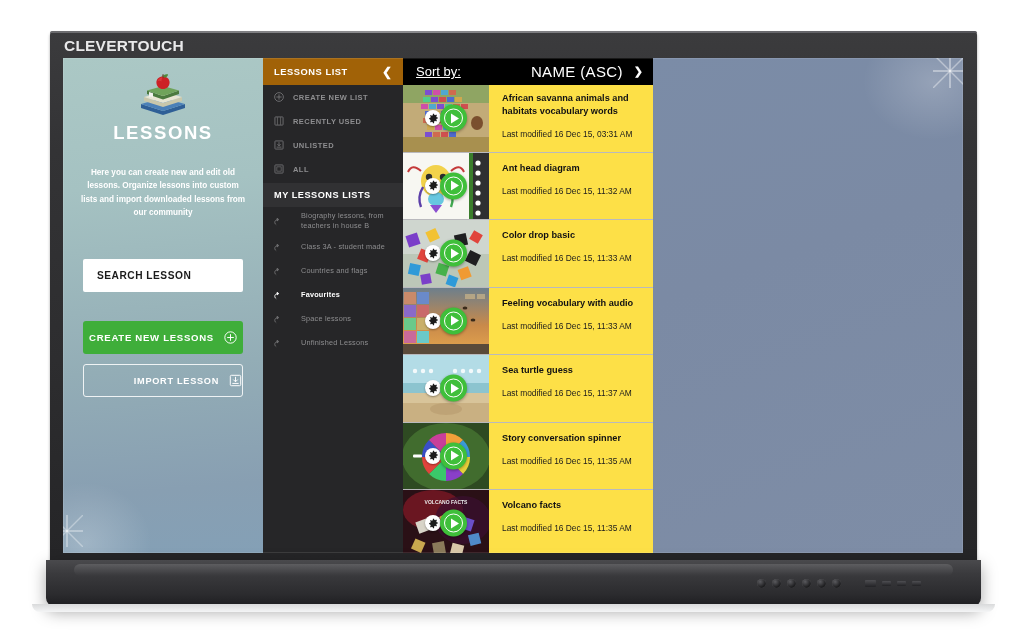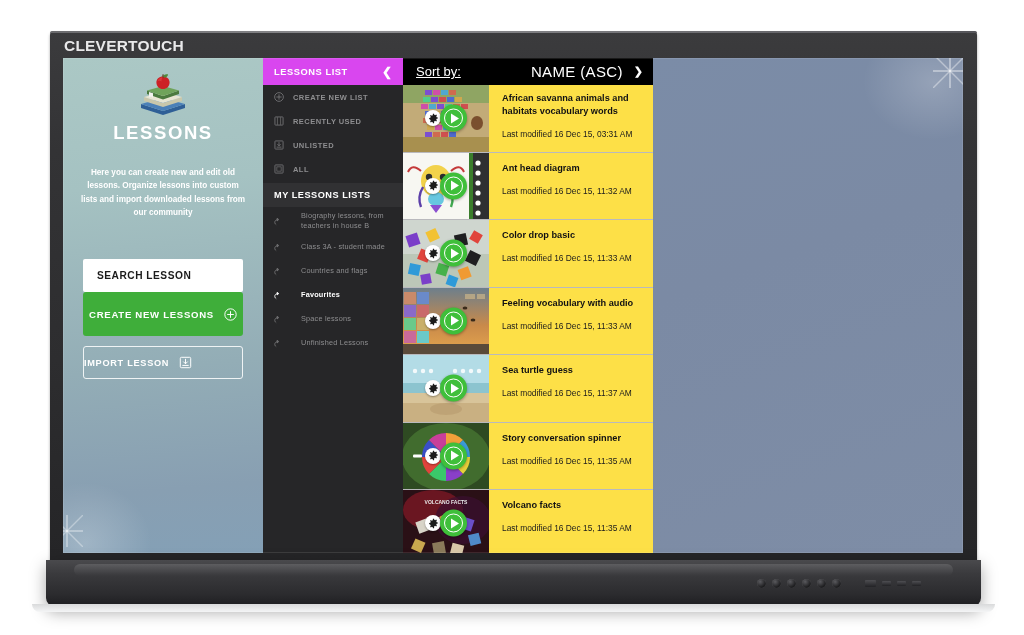--- a/index.html
+++ b/index.html
@@ -106,41 +106,41 @@
     color:#ffffff; font-size:8.2px; line-height:1.62; text-align:center;
     font-weight: bold;
   }
   .search-lesson {
     margin: 40px 20px 0;
     height: 33px; background:#ffffff; border-radius:2px;
     display:flex; align-items:center; padding-left:14px;
     color:#1b1b1b; font-size:10.2px; font-weight:bold; letter-spacing:.5px;
   }
   .btn-create {
-    margin: 0 20px 0;
-    height: 44px; background:#3fae3a; border-radius:3px;
+    margin: 29px 20px 0;
+    height: 33px; background:#3fae3a; border-radius:3px;
     display:flex; align-items:center; justify-content:center; gap:10px;
     color:#ffffff; font-size:9.6px; font-weight:bold; letter-spacing:.7px;
   }
   .btn-import {
     margin: 10px 20px 0;
     height: 33px; border:1px solid rgba(255,255,255,.85); border-radius:3px;
-    display:flex; align-items:center; justify-content:flex-start; gap:10px;
+    display:flex; align-items:center; justify-content:flex-end; gap:10px;
     color:#ffffff; font-size:9.2px; font-weight:bold; letter-spacing:.7px;
   }
   .ic-round { width:13px; height:13px; flex:0 0 13px; }
 
   
   .ls-sidebar {
     width: 140px; flex: 0 0 140px;
     background: #262628;
     color:#cfcfcf;
   }
   .ls-head {
-    height: 27px; background:#d946ef;
+    height: 27px; background:#a16207;
     display:flex; align-items:center; justify-content:space-between;
     padding: 0 11px;
   }
   .ls-head-title { color:#ffffff; font-size:9.3px; font-weight:bold; letter-spacing:.55px; }
   .chev-left { color:#ffffff; font-size:12px; font-weight:bold; line-height:1; }
   .ls-item {
     height: 24px; display:flex; align-items:center; gap:9px; padding: 0 11px;
     color:#8e8e90; font-size:7.5px; font-weight:bold; letter-spacing:.45px;
   }
   .ls-icon { width:10px; height:10px; flex:0 0 10px; opacity:.72; }

